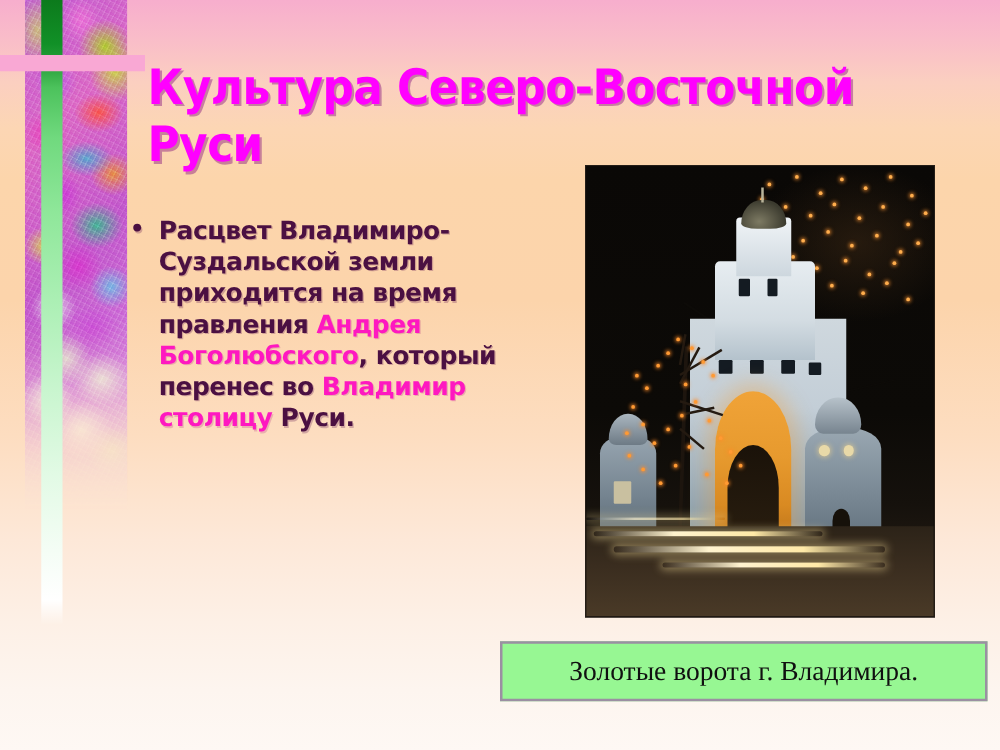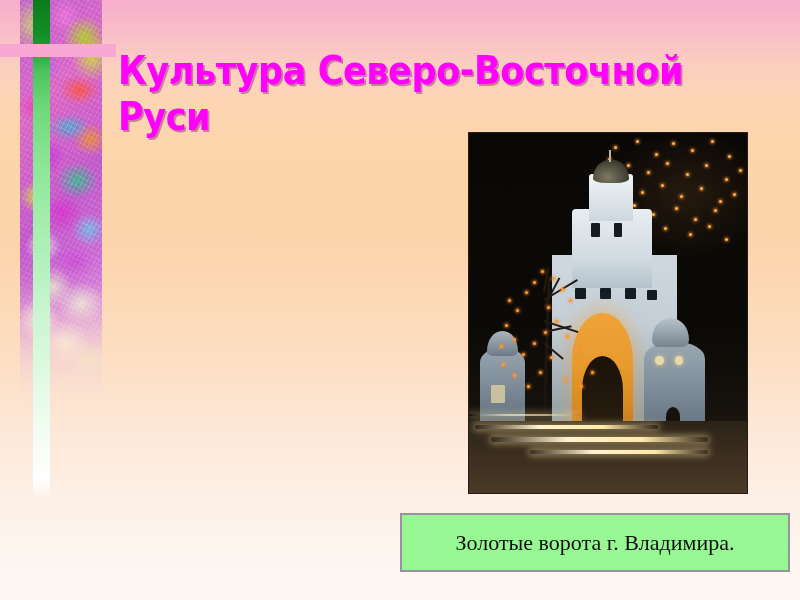--- a/index.html
+++ b/index.html
@@ -317,21 +317,21 @@
     background: #0d0b08;
     transform-origin: left center;
   }
 
   
   .caption {
     position: absolute;
     left: 400px;
     top: 513px;
     width: 390px;
-    height: 59px;
+    height: 48px;
     box-sizing: border-box;
     background: #97f793;
     border: 2px solid #9b8fa2;
     display: flex;
     align-items: center;
     justify-content: center;
   }
   .caption span {
     font-family: "Liberation Serif", "DejaVu Serif", serif;
     font-size: 22px;
@@ -348,20 +348,23 @@
     <div class="tex"></div>
     <div class="grain"></div>
     <div class="fadebottom"></div>
   </div>
   <div class="green-bar"></div>
   <div class="pink-band"></div>
 
   <div class="title">Культура Северо-Восточной Руси</div>
 
   <ul class="body-list">
+    <li>
+      <span>Расцвет Владимиро-Суздальской земли приходится на время правления </span><span class="hl">Андрея Боголюбского</span><span>, который перенес во </span><span class="hl">Владимир столицу</span><span> Руси.</span>
+    </li>
   </ul>
 
   <div class="photo">
     <div class="sky"></div>
 
     <div class="lights">
       <i style="left:52%;top:6%"></i>
         <i style="left:60%;top:3%"></i>
         <i style="left:67%;top:9%"></i>
       <i style="left:73%;top:4%"></i>

